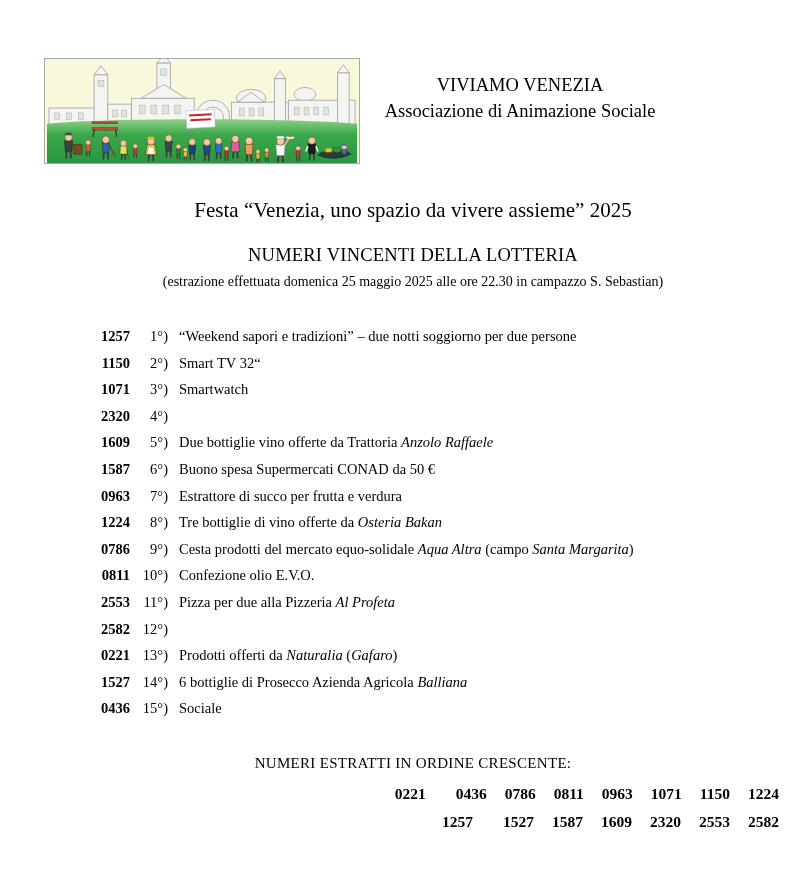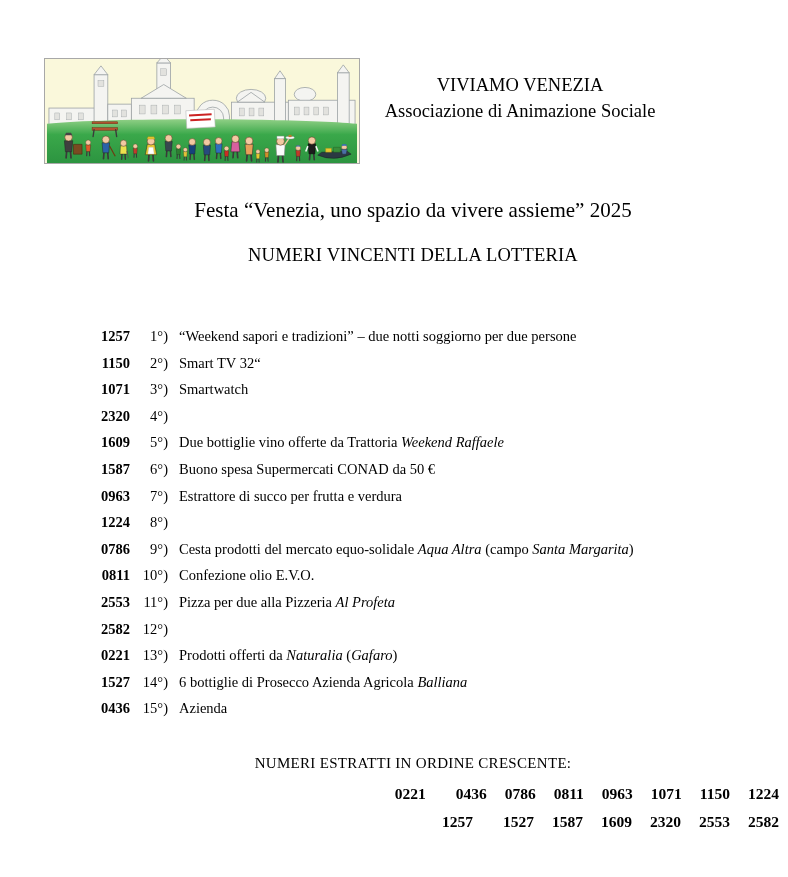--- a/index.html
+++ b/index.html
@@ -284,20 +284,21 @@
     </svg>
   </div>
 
   <div class="org-block">
     <div>VIVIAMO VENEZIA</div>
     <div>Associazione di Animazione Sociale</div>
   </div>
 
   <div class="doc-title">Festa “Venezia, uno spazio da vivere assieme” 2025</div>
   <div class="lottery-heading">NUMERI VINCENTI DELLA LOTTERIA</div>
+  <div class="lottery-subheading">(estrazione effettuata domenica 25 maggio 2025 alle ore 22.30 in campazzo S. Sebastian)</div>
 
   <div class="prize-list" id="prize-list">
       <div class="prize-row">
       <span class="num">1257</span>
       <span class="rank">1°)</span>
       <span class="desc"><span>“Weekend sapori e tradizioni” – due notti soggiorno per due persone</span></span>
     </div>
       <div class="prize-row">
       <span class="num">1150</span>
       <span class="rank">2°)</span>
@@ -308,35 +309,36 @@
       <span class="rank">3°)</span>
       <span class="desc"><span>Smartwatch</span></span>
     </div>
       <div class="prize-row">
       <span class="num">2320</span>
       <span class="rank">4°)</span>
     </div>
       <div class="prize-row">
       <span class="num">1609</span>
       <span class="rank">5°)</span>
-      <span class="desc"><span>Due bottiglie vino offerte da Trattoria </span><i>Weekend Raffaele</i></span>
+      <span class="desc"><span>Due bottiglie vino offerte da Trattoria </span><i>Anzolo Raffaele</i></span>
     </div>
       <div class="prize-row">
       <span class="num">1587</span>
       <span class="rank">6°)</span>
       <span class="desc"><span>Buono spesa Supermercati CONAD da 50 €</span></span>
     </div>
       <div class="prize-row">
       <span class="num">0963</span>
       <span class="rank">7°)</span>
       <span class="desc"><span>Estrattore di succo per frutta e verdura</span></span>
     </div>
       <div class="prize-row">
       <span class="num">1224</span>
       <span class="rank">8°)</span>
+      <span class="desc"><span>Tre bottiglie di vino offerte da </span><i>Osteria  Bakan</i></span>
     </div>
       <div class="prize-row">
       <span class="num">0786</span>
       <span class="rank">9°)</span>
       <span class="desc"><span>Cesta prodotti del mercato equo-solidale </span><i>Aqua Altra</i><span> (campo </span><i>Santa Margarita</i><span>)</span></span>
     </div>
       <div class="prize-row">
       <span class="num">0811</span>
       <span class="rank">10°)</span>
       <span class="desc"><span>Confezione olio E.V.O.</span></span>
@@ -356,21 +358,21 @@
       <span class="desc"><span>Prodotti offerti da </span><i>Naturalia</i><span> (</span><i>Gafaro</i><span>)</span></span>
     </div>
       <div class="prize-row">
       <span class="num">1527</span>
       <span class="rank">14°)</span>
       <span class="desc"><span>6 bottiglie di Prosecco Azienda Agricola </span><i>Balliana</i></span>
     </div>
       <div class="prize-row">
       <span class="num">0436</span>
       <span class="rank">15°)</span>
-      <span class="desc"><span>Azienda</span></span>
+      <span class="desc"><span>Sociale</span></span>
     </div>
     </div>
 
   <div class="sorted-heading">NUMERI ESTRATTI IN ORDINE CRESCENTE:</div>
   <div class="sorted-rows" id="sorted-rows">
       <div class="sorted-row"><span>0221</span><span>0436</span><span>0786</span><span>0811</span><span>0963</span><span>1071</span><span>1150</span><span>1224</span></div>
       <div class="sorted-row"><span>1257</span><span>1527</span><span>1587</span><span>1609</span><span>2320</span><span>2553</span><span>2582</span></div>
     </div>
 
 </div>

